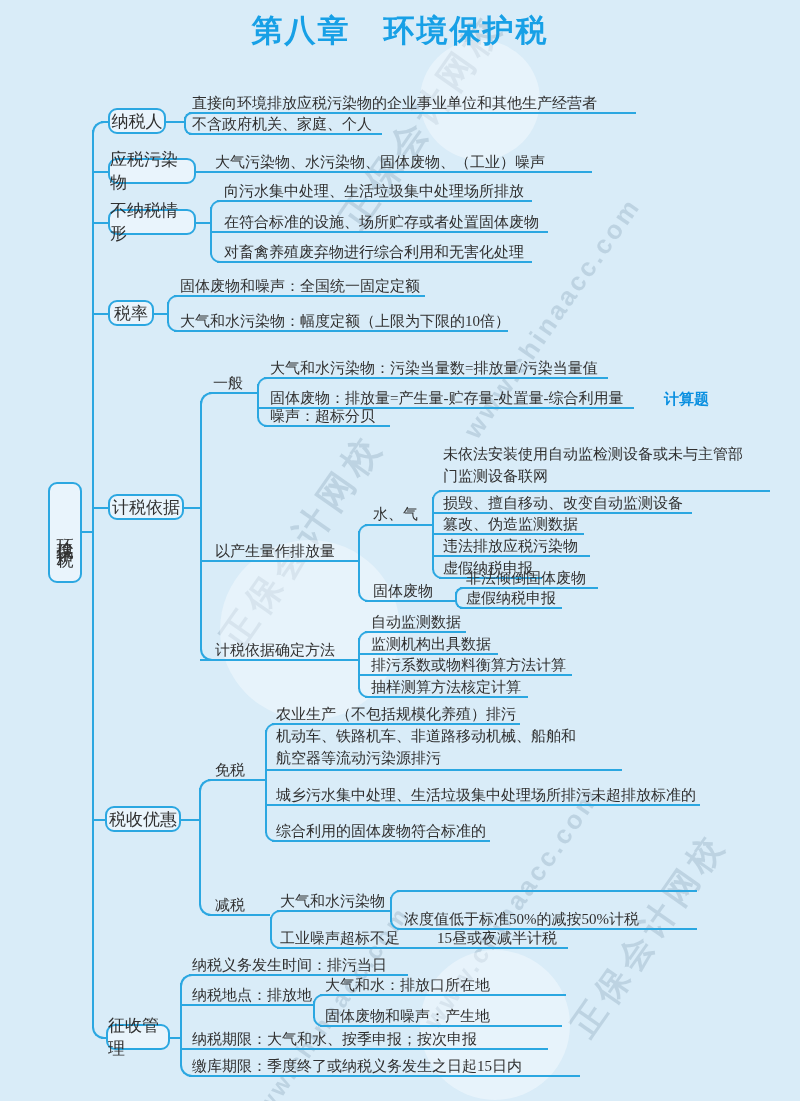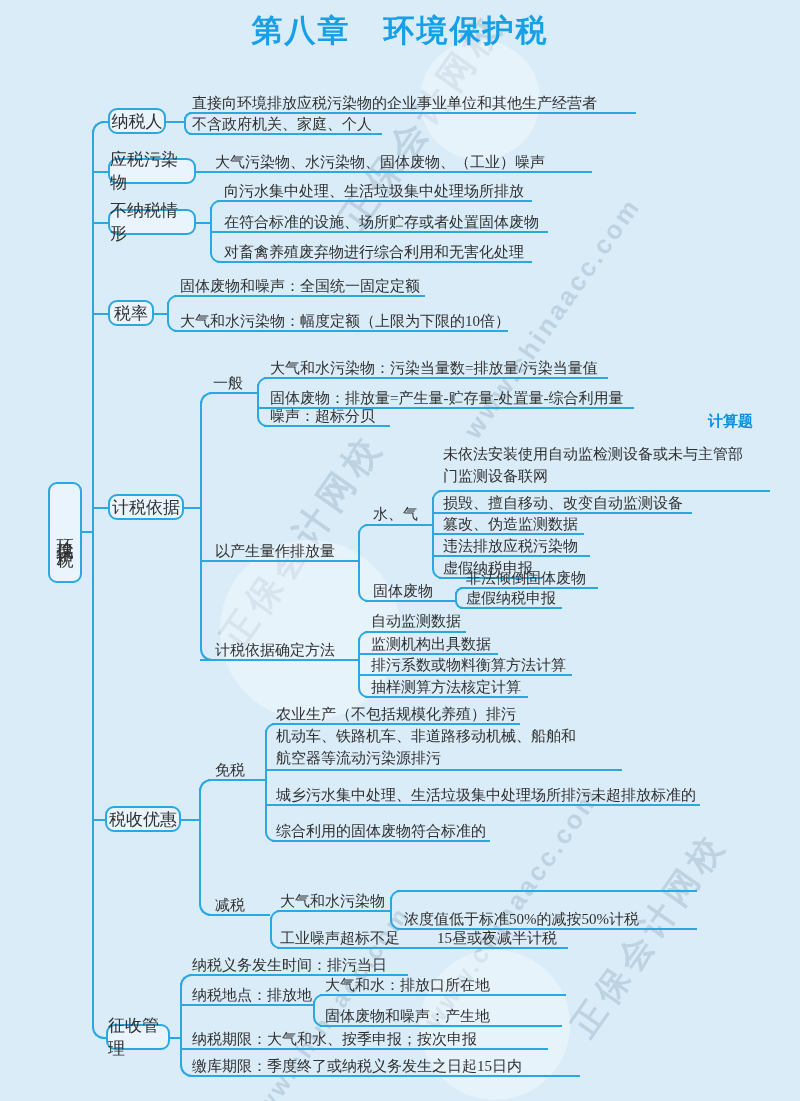--- a/index.html
+++ b/index.html
@@ -101,21 +101,21 @@
 
   <div class="t" style="left:213px;top:375px;">一般</div>
   <div class="hl" style="left:209px;top:392px;width:48px;"></div>
   <div class="etl" style="left:257px;top:377px;width:8px;height:8px;"></div>
   <div class="vl" style="left:257px;top:384px;height:34px;"></div>
   <div class="ebl" style="left:257px;top:417px;width:8px;height:8px;"></div>
   <div class="t" style="left:270px;top:360px;">大气和水污染物：污染当量数=排放量/污染当量值</div>
   <div class="hl" style="left:264px;top:377px;width:344px;"></div>
   <div class="t" style="left:270px;top:390px;">固体废物：排放量=产生量-贮存量-处置量-综合利用量</div>
   <div class="hl" style="left:257px;top:407px;width:377px;"></div>
-  <div class="note" style="left:664px;top:412px;margin-left:44px;">计算题</div>
+  <div class="note" style="left:664px;top:390px;">计算题</div>
   <div class="t" style="left:270px;top:408px;">噪声：超标分贝</div>
   <div class="hl" style="left:264px;top:425px;width:126px;"></div>
 
   <div class="t" style="left:215px;top:543px;">以产生量作排放量</div>
   <div class="hl" style="left:200px;top:560px;width:158px;"></div>
   <div class="etl" style="left:358px;top:524px;width:8px;height:8px;"></div>
   <div class="vl" style="left:358px;top:531px;height:62px;"></div>
   <div class="ebl" style="left:358px;top:592px;width:8px;height:8px;"></div>
 
   <div class="t" style="left:373px;top:506px;">水、气</div>
@@ -143,21 +143,21 @@
   <div class="t" style="left:466px;top:570px;">非法倾倒固体废物</div>
   <div class="hl" style="left:460px;top:587px;width:138px;"></div>
   <div class="t" style="left:466px;top:590px;">虚假纳税申报</div>
   <div class="hl" style="left:460px;top:607px;width:102px;"></div>
 
   <div class="t" style="left:215px;top:642px;">计税依据确定方法</div>
   <div class="hl" style="left:200px;top:659px;width:158px;"></div>
   <div class="etl" style="left:358px;top:631px;width:8px;height:8px;"></div>
   <div class="vl" style="left:358px;top:638px;height:51px;"></div>
   <div class="ebl" style="left:358px;top:688px;width:8px;height:8px;"></div>
-  <div class="t" style="left:371px;top:614px;font-family:Liberation Mono, monospace;">自动监测数据</div>
+  <div class="t" style="left:371px;top:614px;">自动监测数据</div>
   <div class="hl" style="left:365px;top:631px;width:101px;"></div>
   <div class="t" style="left:371px;top:636px;">监测机构出具数据</div>
   <div class="hl" style="left:358px;top:653px;width:140px;"></div>
   <div class="t" style="left:371px;top:657px;">排污系数或物料衡算方法计算</div>
   <div class="hl" style="left:358px;top:674px;width:214px;"></div>
   <div class="t" style="left:371px;top:679px;">抽样测算方法核定计算</div>
   <div class="hl" style="left:365px;top:696px;width:163px;"></div>
 
   <div class="hl" style="left:181px;top:819px;width:18px;"></div>
   <div class="etl" style="left:199px;top:779px;width:10px;height:10px;"></div>

